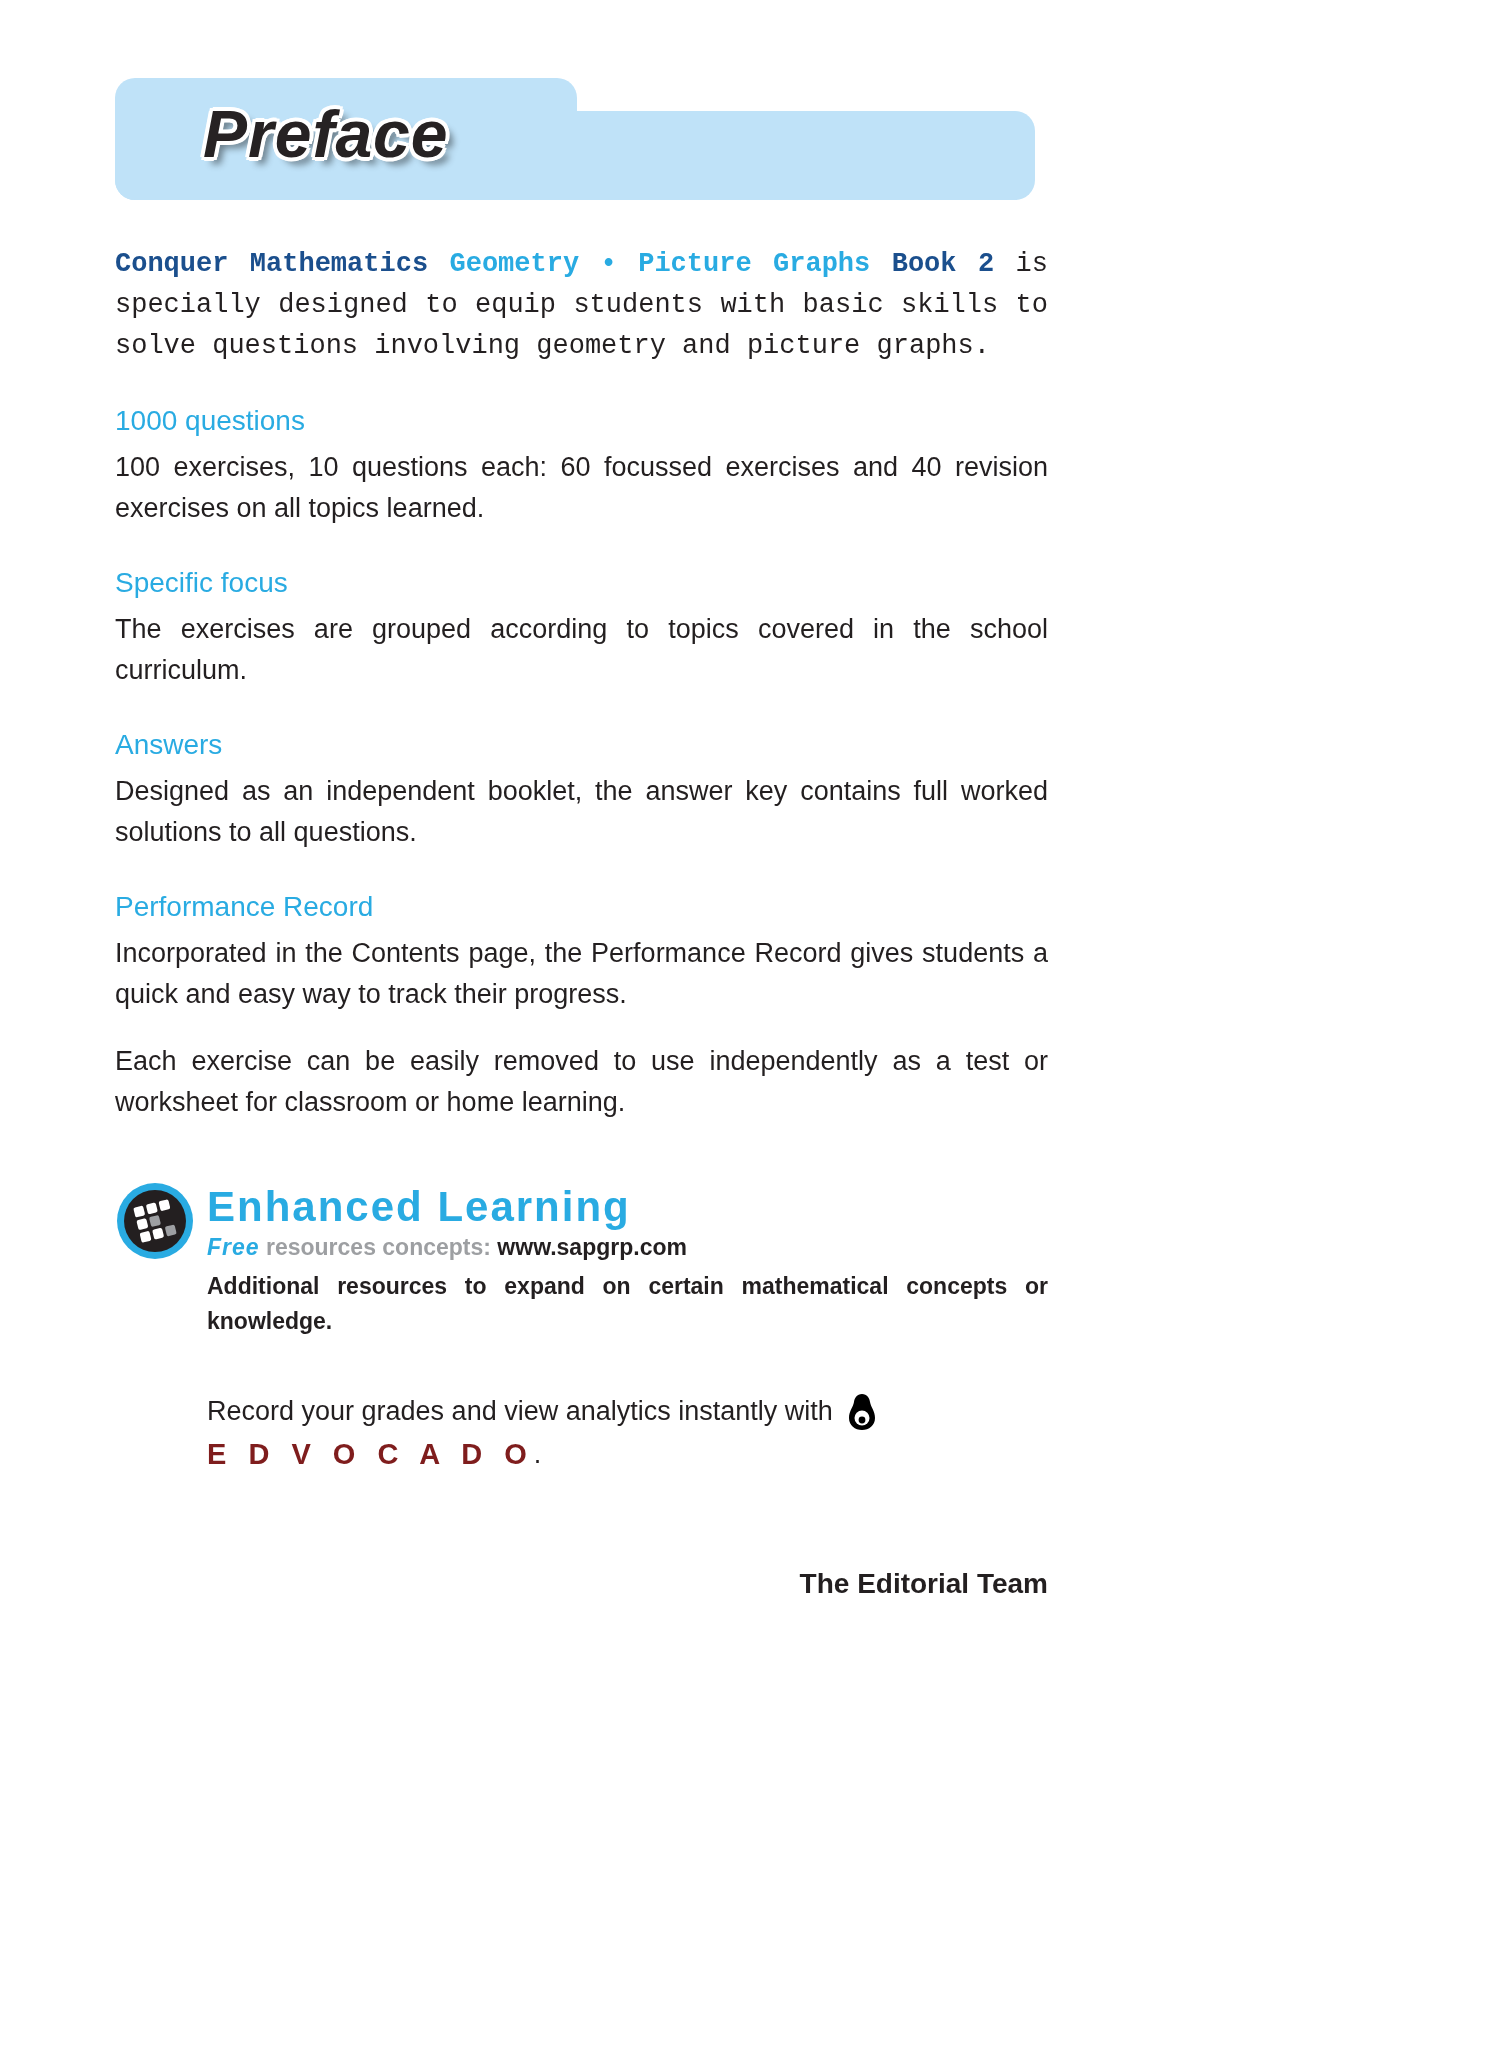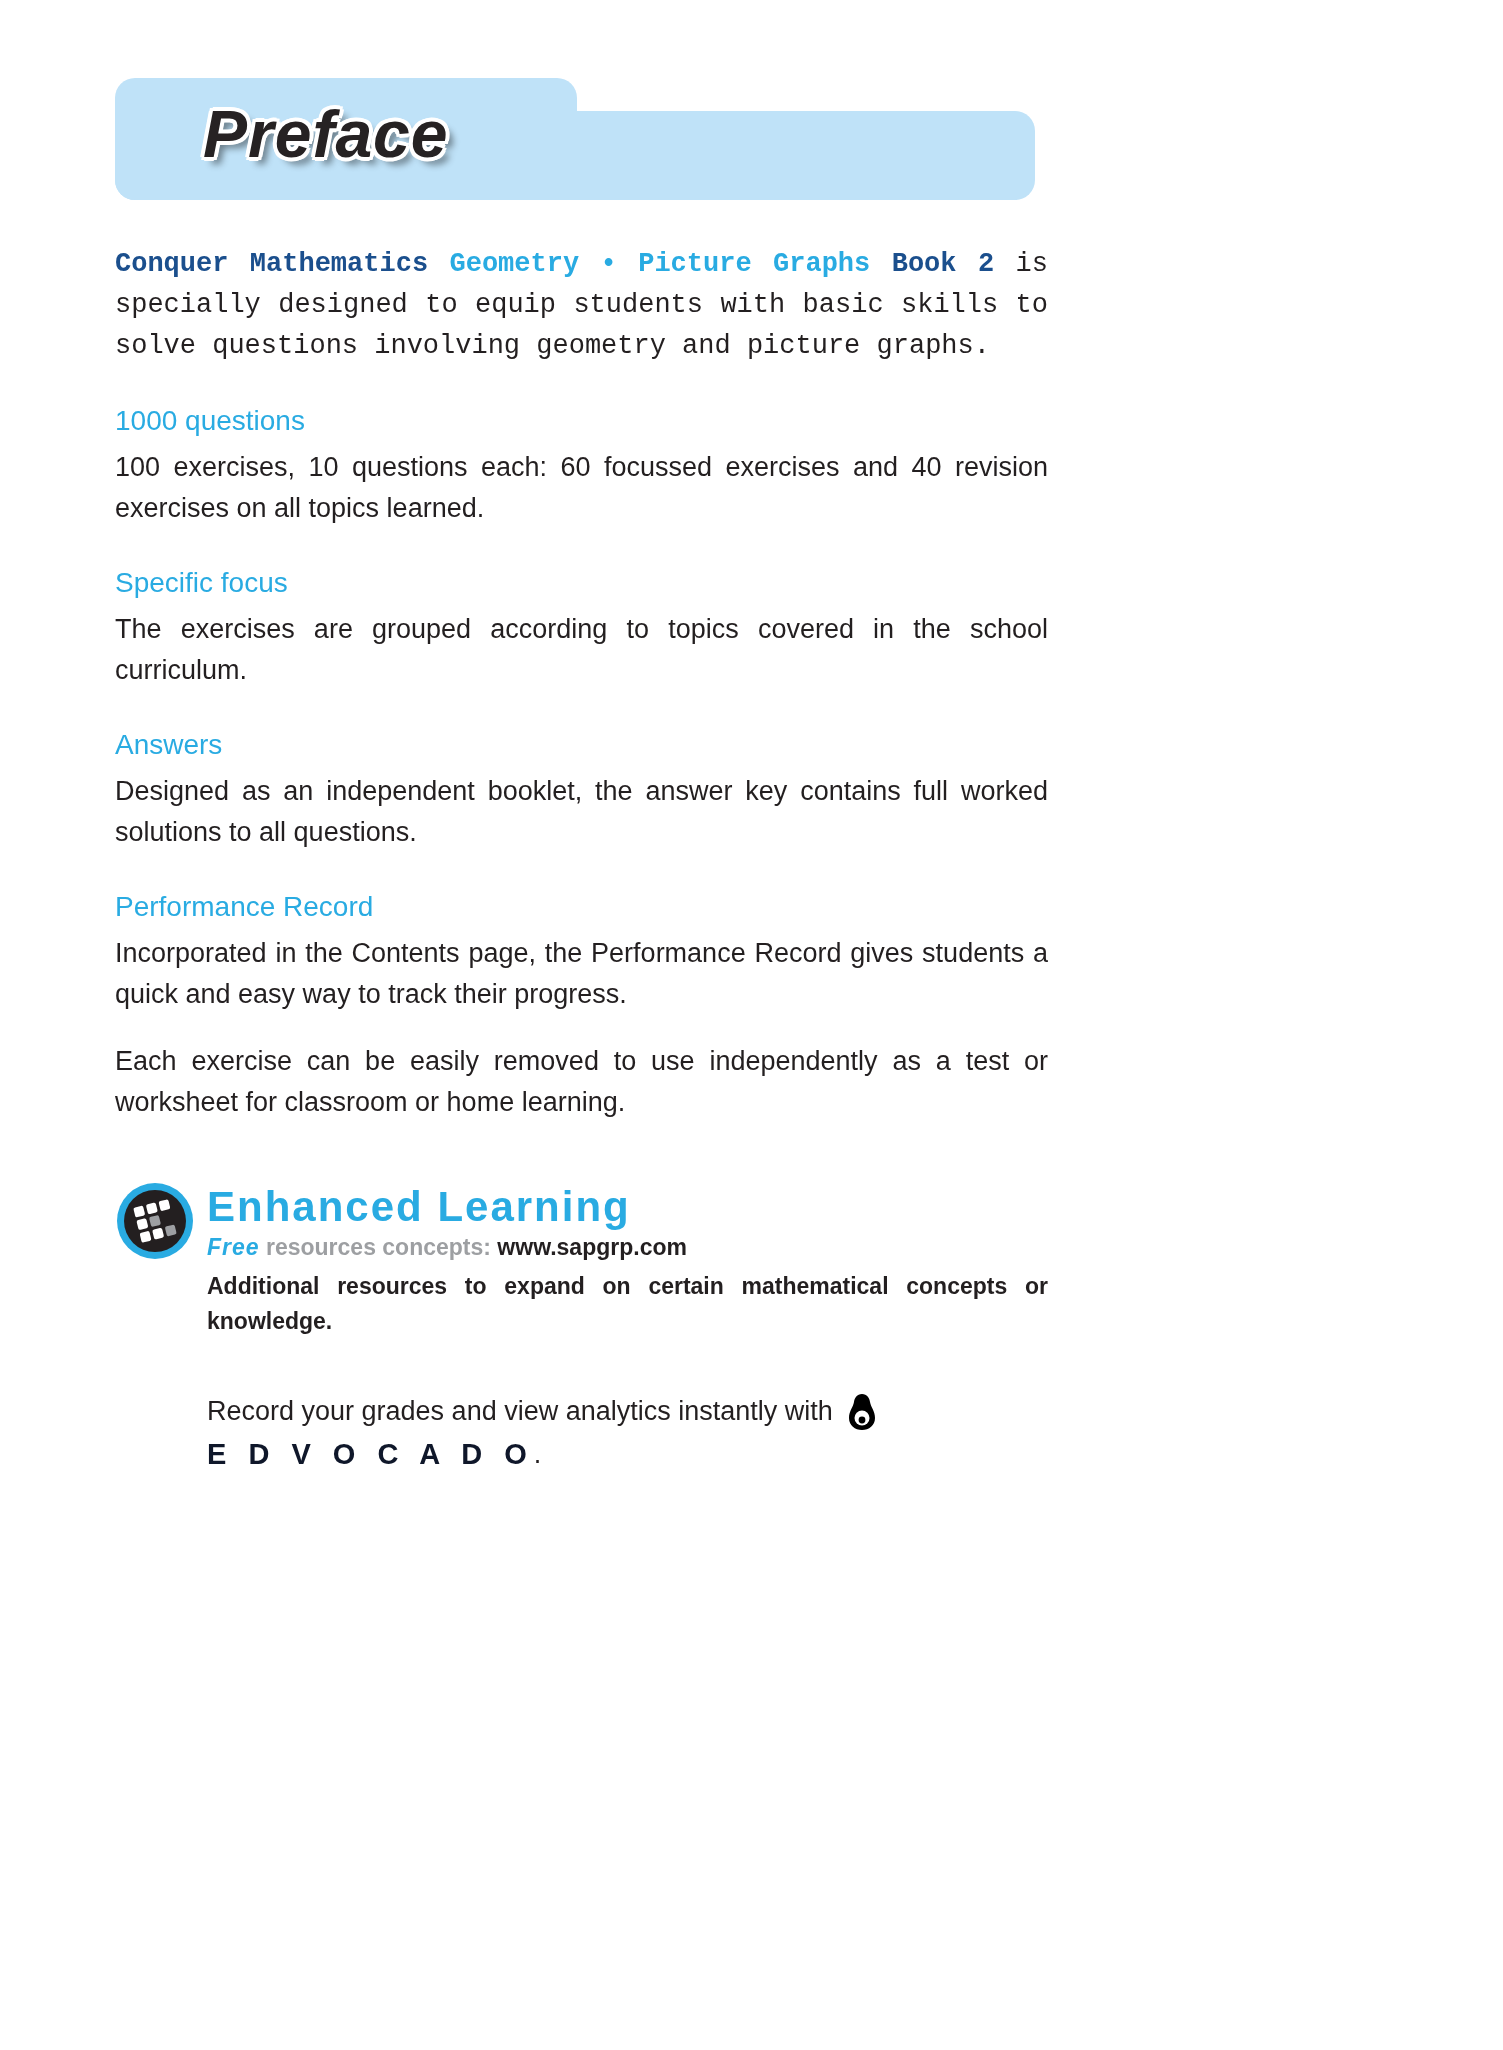--- a/index.html
+++ b/index.html
@@ -62,21 +62,21 @@
     font-size:23px;line-height:1.52;text-align:justify;font-weight:bold;
   }
   
   .edvocado-line{
     margin:52px 0 0 92px;width:841px;
     font-size:27px;line-height:1.52;
     display:flex;align-items:center;flex-wrap:wrap;
   }
   .edvocado-icon{width:30px;height:38px;margin:0 8px 0 14px;}
   .edvocado-brand{
-    font-weight:bold;font-size:29px;letter-spacing:7px;color:#0f172a;
+    font-weight:bold;font-size:29px;letter-spacing:7px;color:#7f1d1d;
   }
   .edvocado-post{font-size:27px;}
   
   .signoff{
     margin-top:92px;text-align:right;
     font-size:28px;font-weight:bold;color:#231f20;
   }
 </style>
 </head>
 <body style="--cyan: #29abe2; --navy: #1b4f8d; --banner: #bfe2f8;">
@@ -144,14 +144,15 @@
       <svg viewBox="0 0 30 38" width="30" height="38">
         <path d="M15 1 C10 1 7.5 5 7 9 C6.2 14 2 18 2 25 C2 32.5 8 37 15 37 C22 37 28 32.5 28 25 C28 18 23.8 14 23 9 C22.5 5 20 1 15 1 Z" fill="#000000"></path>
         <circle cx="15" cy="25" r="7.5" fill="#ffffff"></circle>
         <circle cx="15" cy="27" r="3.4" fill="#000000"></circle>
       </svg>
     </span>
     <span class="edvocado-brand">E D V O C A D O</span>
       <span class="edvocado-post">.</span>
   </div>
 
+  <div class="signoff">The Editorial Team</div>
 
 </div>
 
 </body></html>

